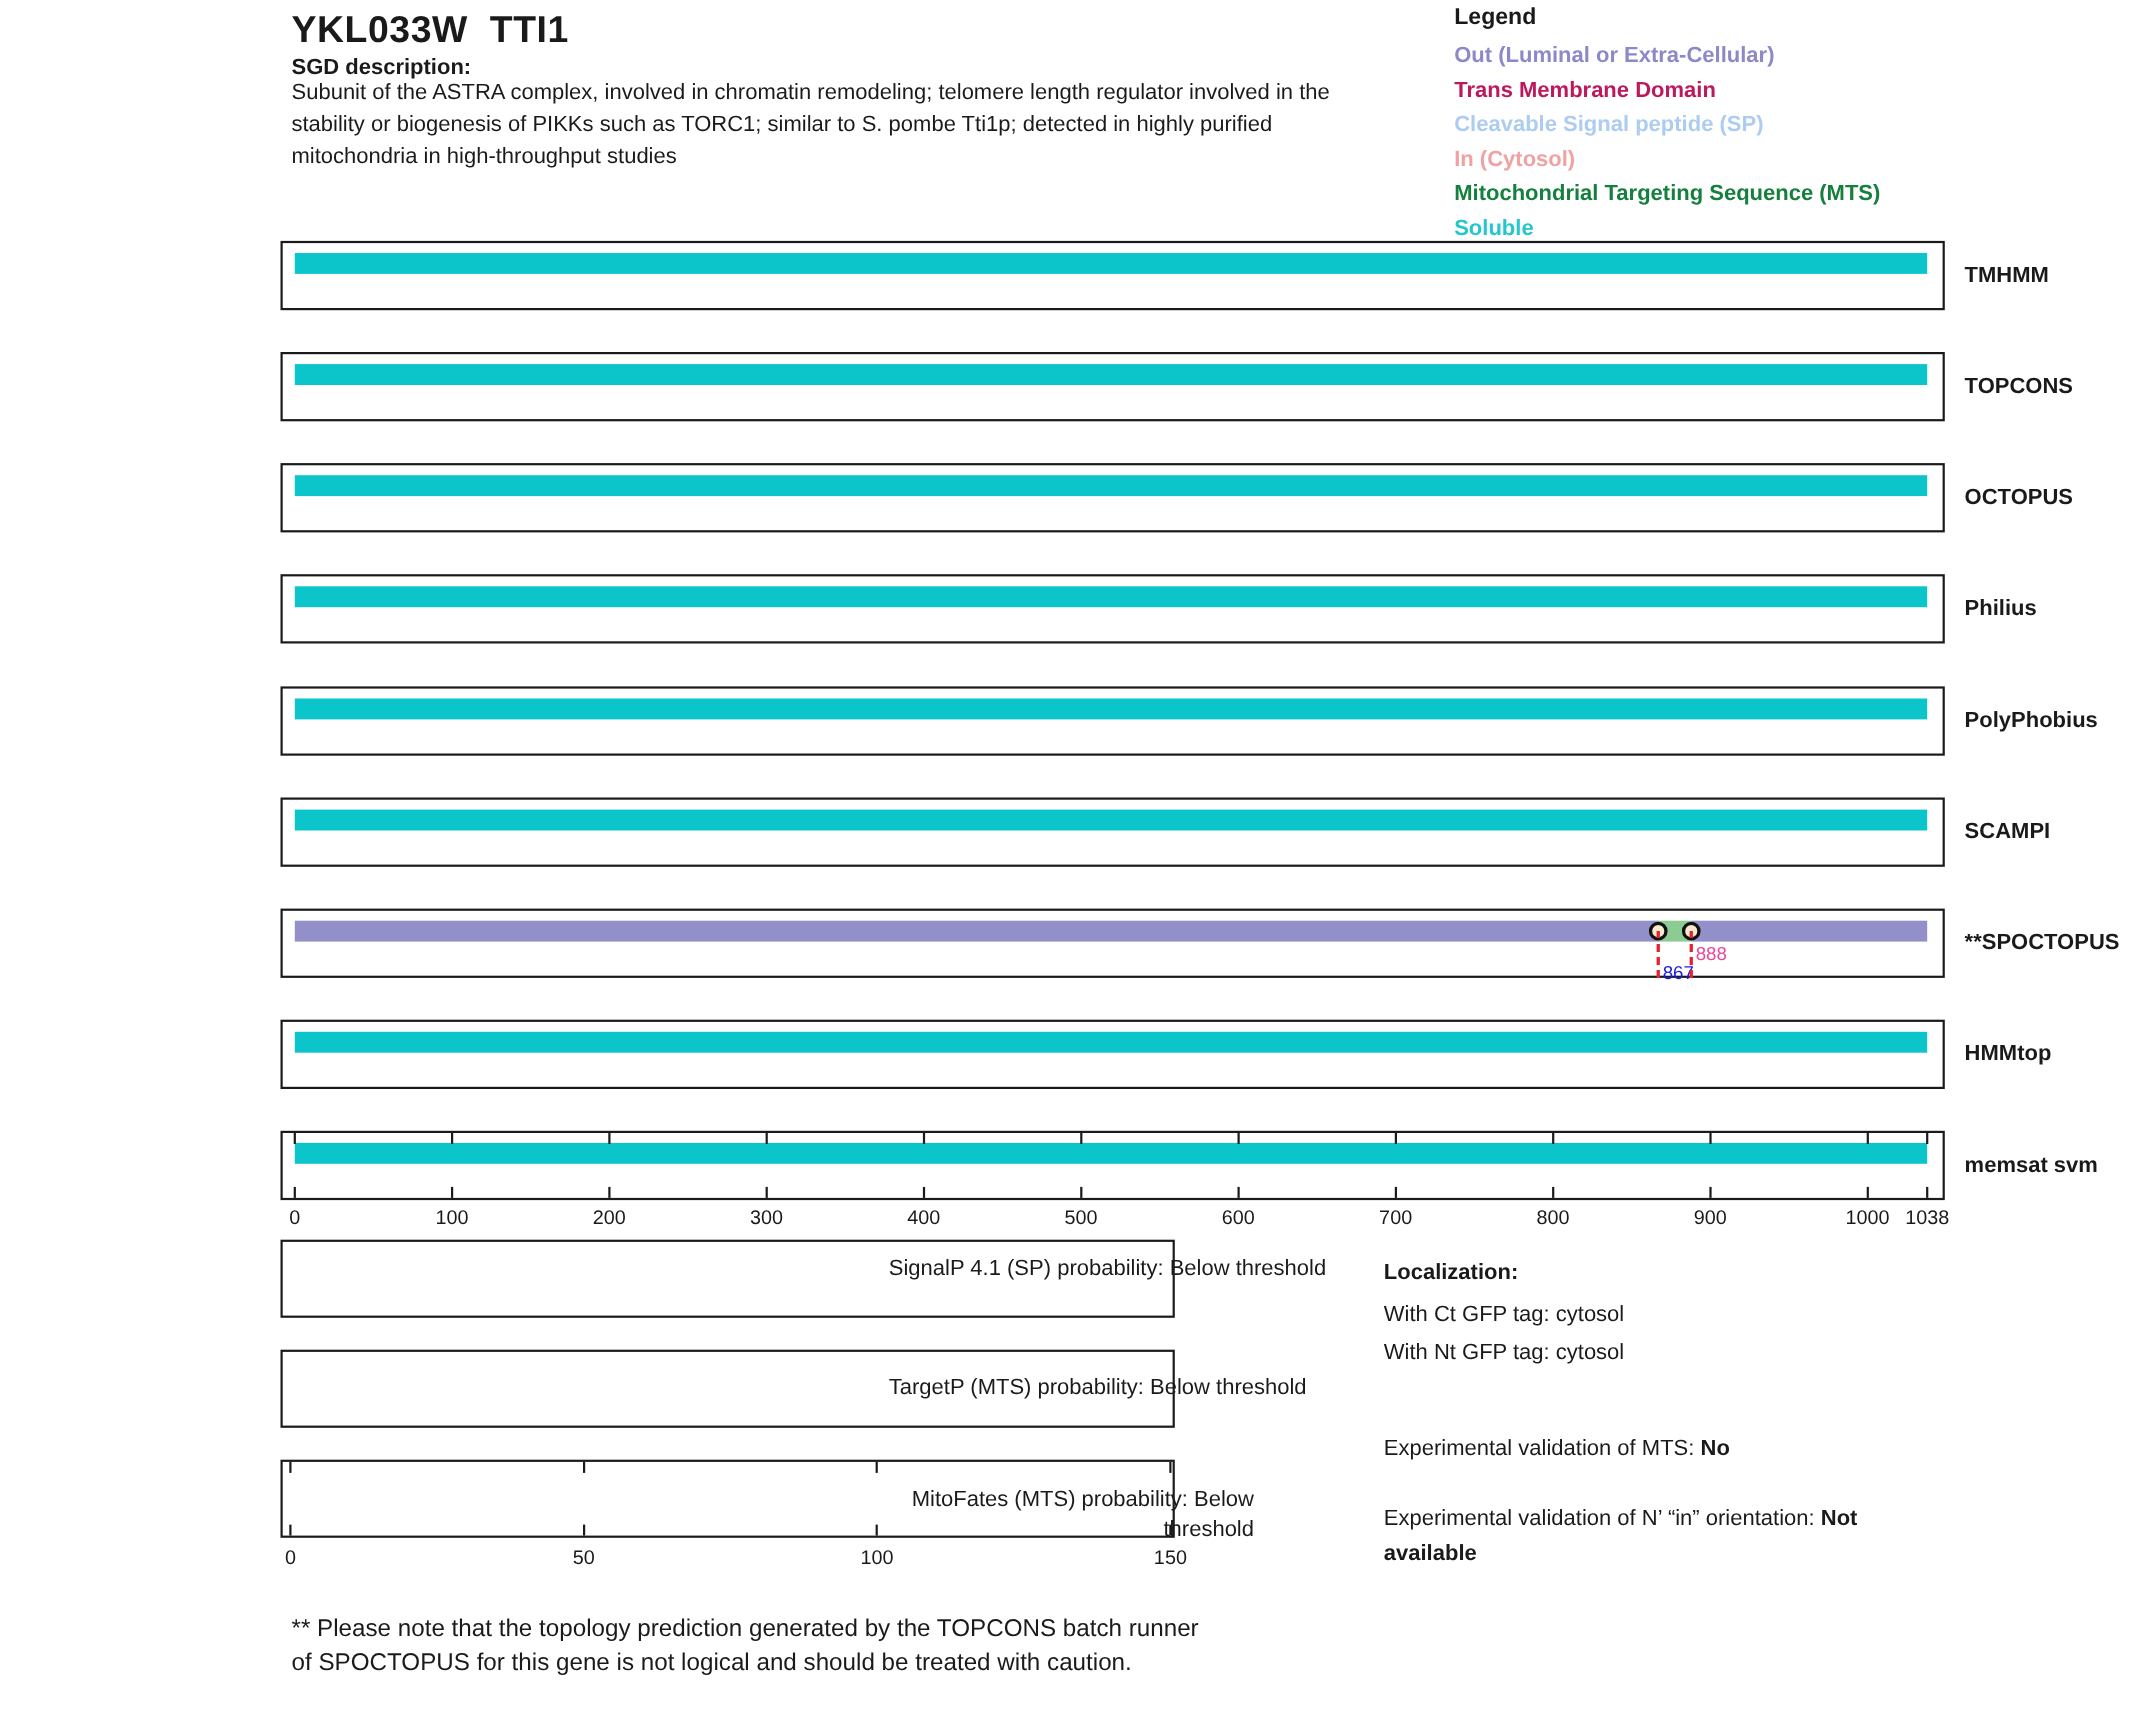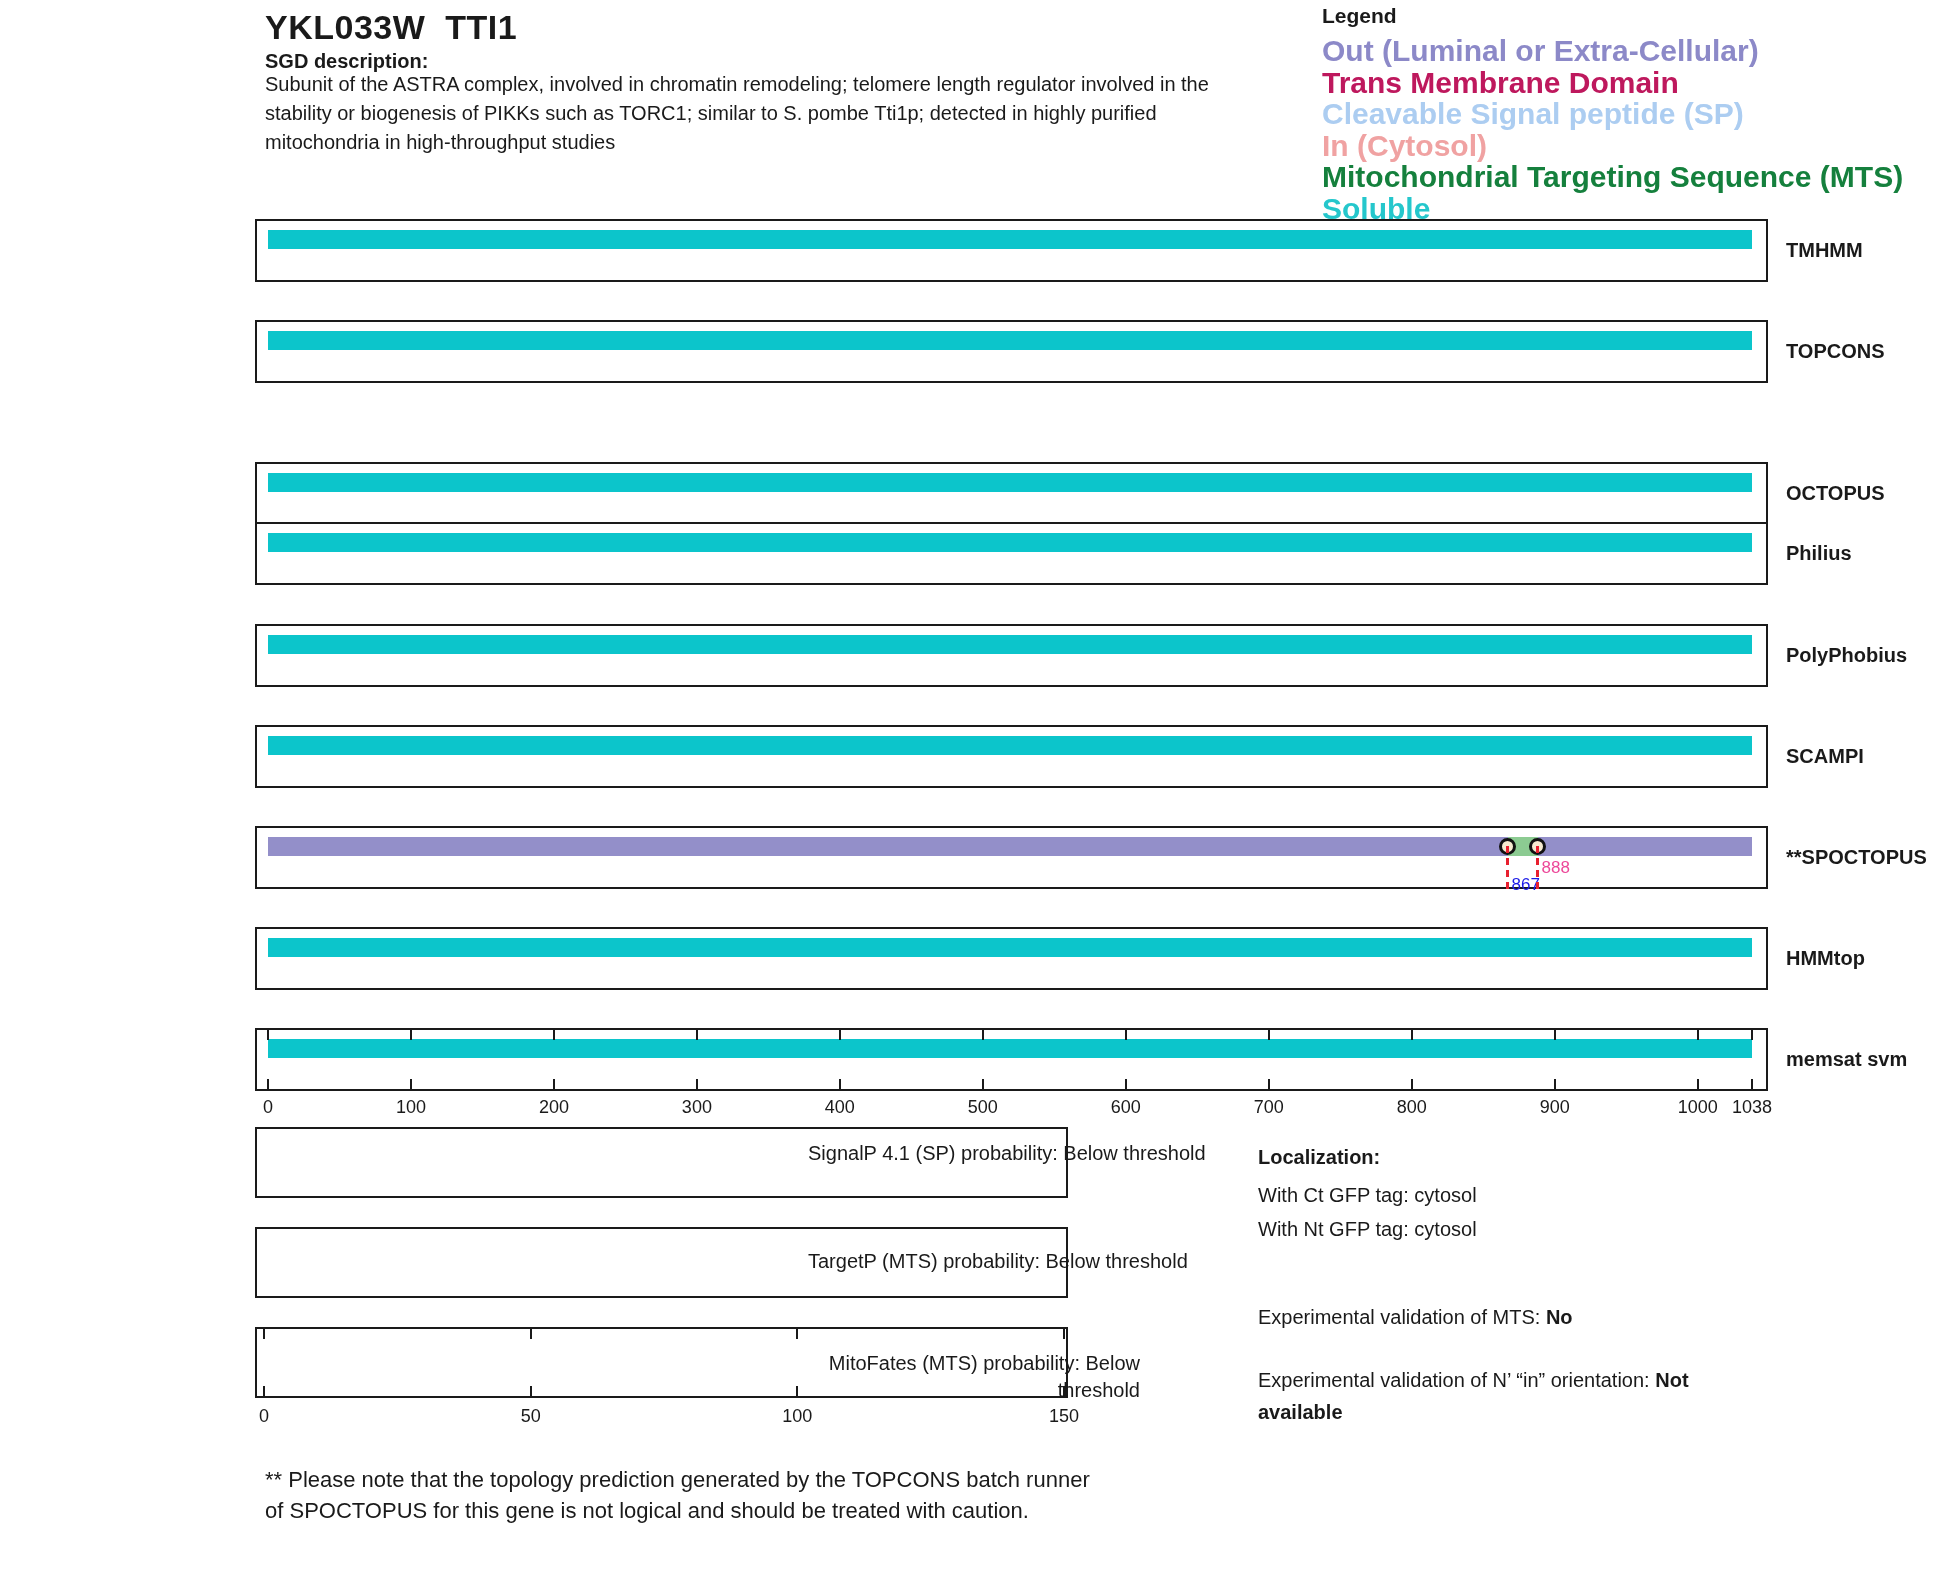--- a/index.html
+++ b/index.html
@@ -4,21 +4,21 @@
 <style>
   html,body{margin:0;padding:0;background:#fff;}
   #page{position:relative;width:1950px;height:1573px;background:#ffffff;
         font-family:"Liberation Sans","DejaVu Sans",sans-serif;color:#1a1a1a;overflow:hidden;}
   .abs{position:absolute;}
   .title{left:265px;top:8px;font-size:34px;font-weight:bold;white-space:pre;letter-spacing:0.5px;}
   .sgd-label{left:265px;top:50px;font-size:20px;font-weight:bold;}
   .desc{left:265px;top:70px;font-size:20px;line-height:29px;}
   .legend{left:1322px;top:4px;}
   .legend-title{font-size:21px;font-weight:bold;margin-bottom:7px;}
-  .legend-item{font-size:30px;font-weight:bold;line-height:31.5px;white-space:nowrap;}
+  .legend-item{font-size:20px;font-weight:bold;line-height:31.5px;white-space:nowrap;}
   .trow{position:absolute;left:0;width:1950px;height:101px;}
   .tbox{position:absolute;left:255px;top:0;width:1513px;height:63px;border:2px solid #1a1a1a;box-sizing:border-box;background:#fff;}
   .tseg{position:absolute;top:11px;height:19px;}
   .tlabel{position:absolute;left:1786px;top:0;height:63px;display:flex;align-items:center;
           font-size:20px;font-weight:bold;white-space:nowrap;}
   .tick{position:absolute;width:2px;background:#1a1a1a;}
   .axlab{position:absolute;font-size:18px;transform:translateX(-50%);white-space:nowrap;}
   .marker-circle{position:absolute;width:17px;height:17px;border-radius:50%;
                  border:3px solid #111;box-sizing:border-box;}
   .marker-line{position:absolute;width:3px;}
@@ -55,21 +55,21 @@
   <div class="trow" style="top: 219px;">
     <div class="tbox"></div>
     <div class="tlabel">TMHMM</div>
   <div class="tseg" style="left: 268px; width: 1484px; background: rgb(12, 197, 203);"></div>
     </div>
   <div class="trow" style="top: 320.125px;">
     <div class="tbox"></div>
     <div class="tlabel">TOPCONS</div>
   <div class="tseg" style="left: 268px; width: 1484px; background: rgb(12, 197, 203);"></div>
     </div>
-  <div class="trow" style="top: 421.25px; margin-top: 41px;">
+  <div class="trow" style="top: 421.25px;">
     <div class="tbox"></div>
     <div class="tlabel">OCTOPUS</div>
   <div class="tseg" style="left: 268px; width: 1484px; background: rgb(12, 197, 203);"></div>
     </div>
   <div class="trow" style="top: 522.375px;">
     <div class="tbox"></div>
     <div class="tlabel">Philius</div>
   <div class="tseg" style="left: 268px; width: 1484px; background: rgb(12, 197, 203);"></div>
     </div>
   <div class="trow" style="top: 623.5px;">

